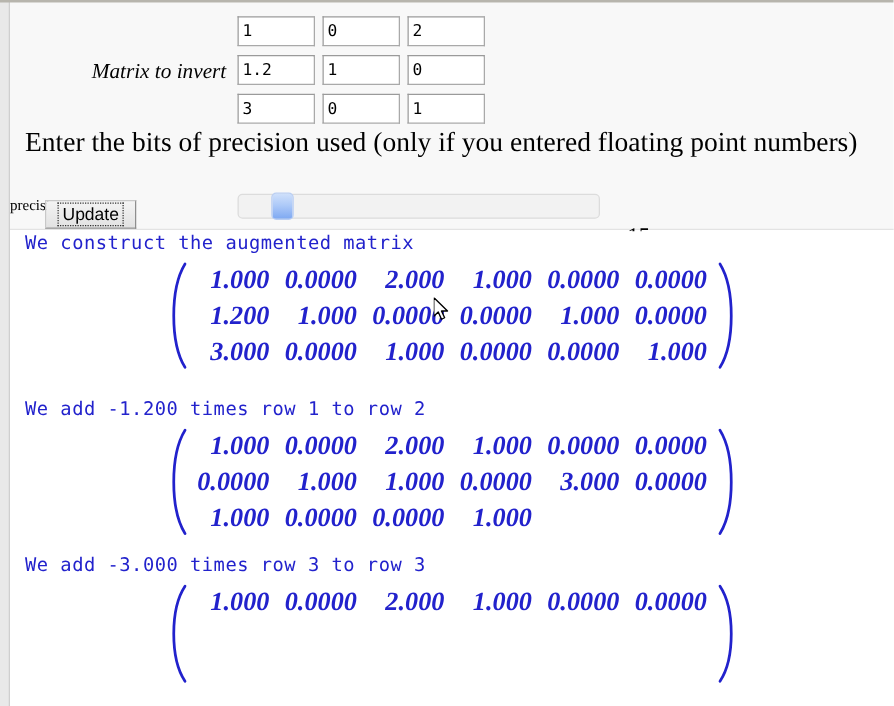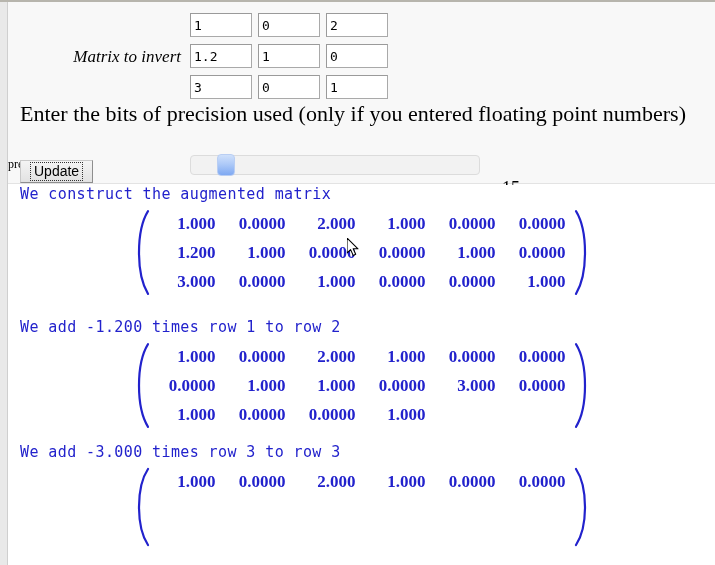--- a/index.html
+++ b/index.html
@@ -127,21 +127,21 @@
   }
   .slider-value {
     margin-left: 22px;
     font-size: 18px;
     color: #000;
     margin-top: 48px;
   }
 
   .update-button {
     position: absolute;
-    left: 12px;
+    left: 28px;
     top: 158px;
     height: 23px;
     padding: 0 9px;
     background: linear-gradient(180deg, #f4f4f4 0%, #e2e2e2 100%);
     border: 1px solid #8e8e8e;
     border-top-color: #c8c8c8;
     border-left-color: #c8c8c8;
     font-family: "Liberation Sans", "DejaVu Sans", sans-serif;
     font-size: 14px;
     color: #000;
@@ -188,22 +188,23 @@
     width: 22px;
     flex: none;
     align-self: stretch;
   }
   .paren svg { display: block; width: 22px; height: 100%; }
   .matrix-grid {
     display: grid;
     grid-template-columns: repeat(6, 70px);
     font-family: "Liberation Serif", "DejaVu Serif", serif;
     font-weight: bold;
-    font-size: 17px;
+    font-size: 21px;
     color: #2222cc;
+    font-style: italic;
   }
   .matrix-grid .mcell {
     text-align: right;
     padding: 3px 6px 3px 0;
     line-height: 23px;
     white-space: nowrap;
   }
 
   .blk { margin-bottom: 0; }
   .gap-1 { height: 22px; }

